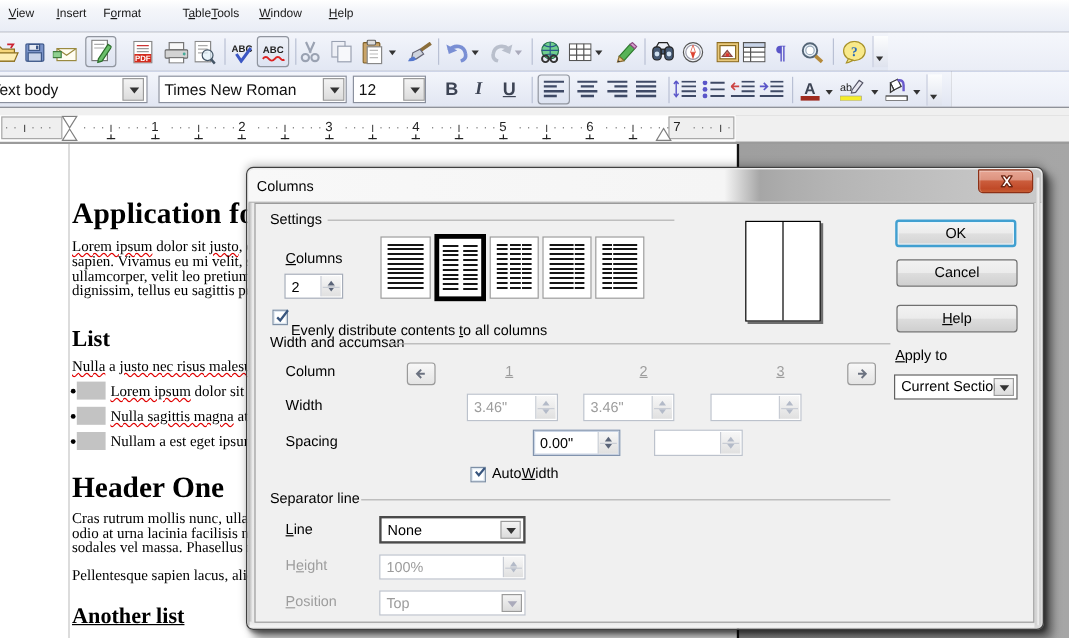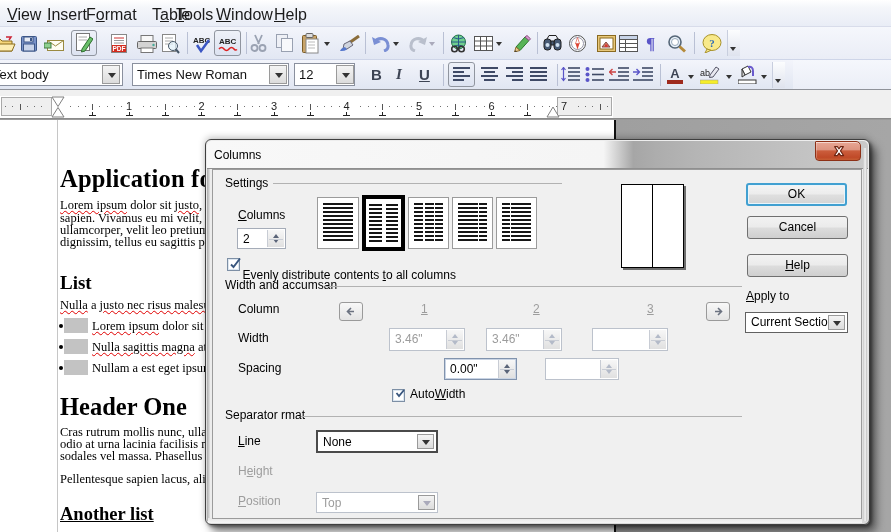--- a/index.html
+++ b/index.html
@@ -2,21 +2,21 @@
 <html><head>
 <meta charset="utf-8">
 <style>
 * { margin:0; padding:0; box-sizing:border-box; }
 html,body { width:891px; height:532px; }
 body { position:relative; font-family:"Liberation Sans",sans-serif; overflow:hidden; background:#9b9b9b; }
 .abs { position:absolute; }
 
 
 #menubar { left:0; top:0; width:891px; height:27px; background:linear-gradient(#ffffff,#f4f6fa 30%,#e9edf6); border-bottom:1px solid #d8dcea; }
-#menubar .mi { position:absolute; top:6px; font-size:16px; color:#1a1a1a; }
+#menubar .mi { position:absolute; top:6px; font-size:10px; color:#1a1a1a; }
 #tb1 { left:0; top:27px; width:740px; height:32px; background:linear-gradient(#f3f5fb,#e2e7f3); }
 #tb1r { left:740px; top:27px; width:151px; height:32px; background:linear-gradient(#f5f7fc,#eaedf6); }
 #tb2 { left:0; top:59px; width:793px; height:30px; background:linear-gradient(#f3f5fb,#e1e6f2); border-top:1px solid #ced5e8; }
 #tb2r { left:793px; top:59px; width:98px; height:30px; background:linear-gradient(#f5f7fc,#ebeef7); border-top:1px solid #ced5e8; }
 #tbline { left:0; top:89px; width:891px; height:1px; background:#8f9299; }
 #graystrip { left:0; top:90px; width:891px; height:6px; background:#f0f0f0; }
 .vsep { position:absolute; top:5px; width:1px; height:22px; background:#b9c0d4; }
 .icon { position:absolute; }
 .togglebox { position:absolute; border:1px solid #90959f; border-radius:3px; background:linear-gradient(#eef1f8,#dde3f1); }
 .dda { position:absolute; width:0; height:0; border-left:3.5px solid transparent; border-right:3.5px solid transparent; border-top:4px solid #333; }
@@ -640,30 +640,37 @@
           <div class="sparr dn dis"></div>
         </div>
     </div>
     <div class="cb" style="left:179px; top:219px;">
         <svg width="13" height="13">
           <path d="M2.5 6 L5 9 L10 3" stroke="#39567e" stroke-width="1.8" fill="none"></path>
         </svg>
       </div>
     <div class="lbl" style="left:197px; top:219px;">Auto<span class="u">W</span>idth</div>
 
-    <div class="lbl" style="left:12px; top:240px;">Separator rmat</div>
+    <div class="lbl" style="left:12px; top:240px;">Separator line</div>
     <div class="gline" style="left:88px; top:246px; width:441px;"></div>
     <div class="lbl" style="left:25px; top:266px;"><span class="u">L</span>ine</div>
     <div class="combo" style="left:103px; top:260px; width:122px; height:23px; border:2px solid #4a4a4a;">
       <span class="txt">None</span>
       <div class="ddbtn">
           <div class="dda"></div>
         </div>
     </div>
     <div class="lbl dis" style="left:25px; top:296px;">H<span class="u">e</span>ight</div>
+    <div class="spin" style="left:103px; top:292px; width:122px; height:21px; border-color:#bcc2cc;">
+      <span class="txt dis">100%</span>
+      <div class="spbtns">
+          <div class="sparr up dis"></div>
+          <div class="sparr dn dis"></div>
+        </div>
+    </div>
     <div class="lbl dis" style="left:25px; top:326px;"><span class="u">P</span>osition</div>
     <div class="combo" style="left:103px; top:322px; width:122px; height:21px; border-color:#bcc2cc;">
       <span class="txt dis">Top</span>
       <div class="ddbtn">
           <div class="dda gray"></div>
         </div>
     </div>
 
     <div class="w7btn" style="left:534px; top:46px;">Cancel</div>
     <div class="w7btn" style="left:533px; top:13px; border:2px solid #41a0d1; line-height:19px; background:linear-gradient(#f4f4f4,#ececec 48%,#dfdfdf 52%,#d4d4d4); box-shadow:inset 0 0 0 1px #e9f5fb;">OK</div>

